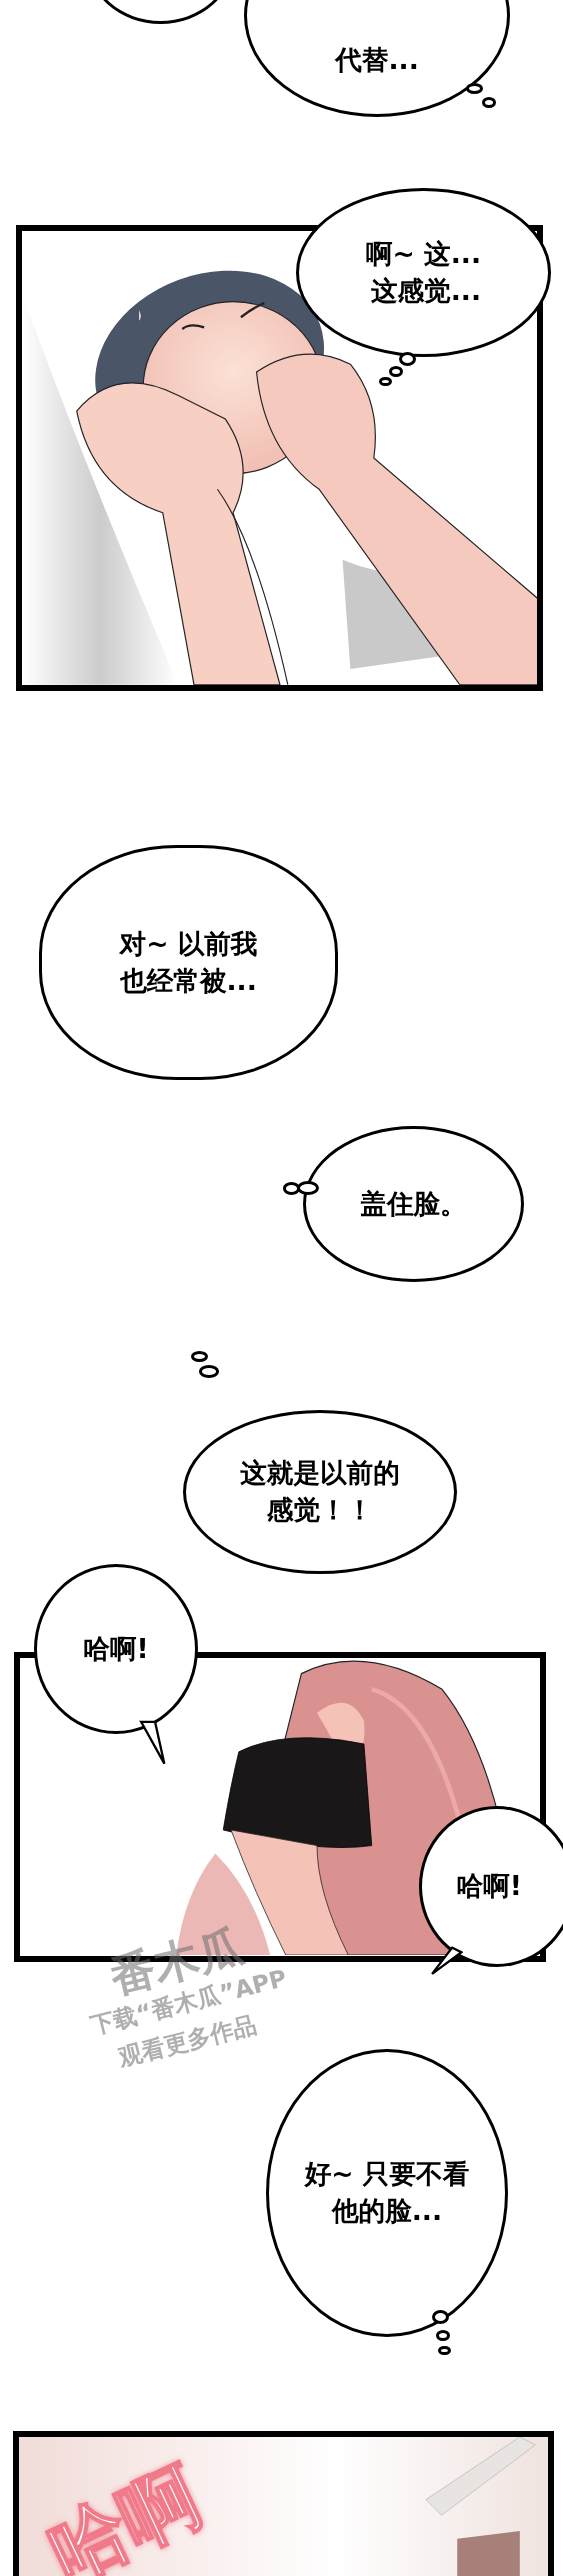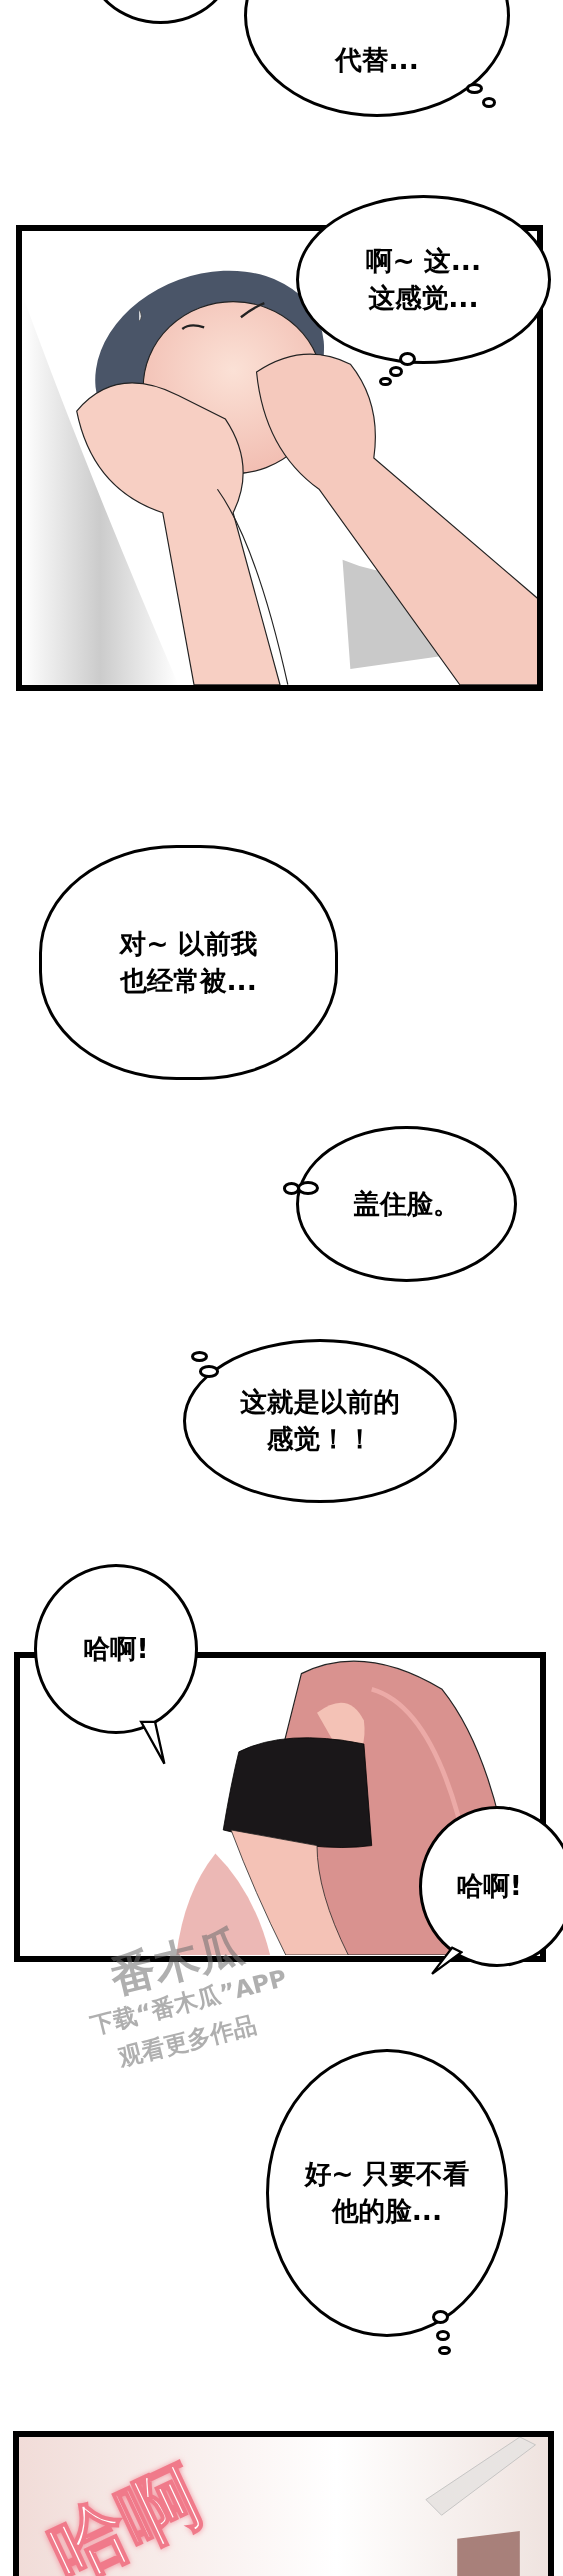--- a/index.html
+++ b/index.html
@@ -48,40 +48,40 @@
     <path d="M205 125 q10 -8 28 -2" stroke="#222" stroke-width="3" fill="none"></path>
     <path d="M280 110 q15 -12 30 -18" stroke="#222" stroke-width="3" fill="none"></path>
     <path d="M150 100 q5 10 0 15" stroke="#444" fill="#fff"></path>
 
     <path d="M70 230 Q120 170 200 210 L260 240 Q300 300 270 360 L330 580 L220 580 L180 360 Q90 330 70 230 Z" fill="#f7cfc3" stroke="#222" stroke-width="1.5"></path>
     <path d="M300 180 Q360 140 420 170 Q460 220 450 290 L660 470 L660 580 L560 580 L380 330 Q310 280 300 180 Z" fill="#f5c9bd" stroke="#222" stroke-width="1.5"></path>
     <path d="M250 330 Q300 400 340 580" stroke="#222" stroke-width="1.5" fill="none"></path>
   </svg>
 </div>
 
-<div class="bubble" style="left:296px; top:195px; width:255px; height:169px;">
+<div class="bubble" style="left:296px; top:188px; width:255px; height:169px;text-align:right;">
   <span>啊~ 这...
 这感觉...</span>
 </div>
 <div class="puff" style="left:399px; top:352px; width:17px; height:14px;"></div>
 <div class="puff" style="left:389px; top:366px; width:14px; height:11px;"></div>
 <div class="puff" style="left:379px; top:377px; width:12.5px; height:9.4px;"></div>
 
 <div class="bubble" style="left:39px; top:845px; width:299px; height:235px; border-radius:46%;text-align:center;">
   <span>对~ 以前我
 也经常被...</span>
 </div>
 
-<div class="bubble" style="left:296px; top:1126px; width:221px; height:156px;">
+<div class="bubble" style="left:303px; top:1126px; width:221px; height:156px;">
   <span>盖住脸。</span>
 </div>
 <div class="puff" style="left:283px; top:1182px; width:17px; height:12.5px;"></div>
 <div class="puff" style="left:297px; top:1181px; width:22px; height:14px;"></div>
 
-<div class="bubble" style="left:183px; top:1339px; width:274px; height:164px;">
+<div class="bubble" style="left:183px; top:1410px; width:274px; height:164px;">
   <span>这就是以前的
 感觉！！</span>
 </div>
 <div class="puff" style="left:191px; top:1351px; width:17px; height:11px;"></div>
 <div class="puff" style="left:199px; top:1365px; width:20.3px; height:12.5px;"></div>
 
 <div class="panel" style="left:14px; top:1652px; width:532px; height:310px;">
   <svg width="519" height="297" viewBox="0 0 664 380">
     <rect width="664" height="380" fill="#fff"></rect>
     <path d="M360 20 Q440 -20 540 40 Q620 140 640 380 L360 380 Q300 250 330 140 Z" fill="#d9928f" stroke="#222" stroke-width="1.5"></path>

